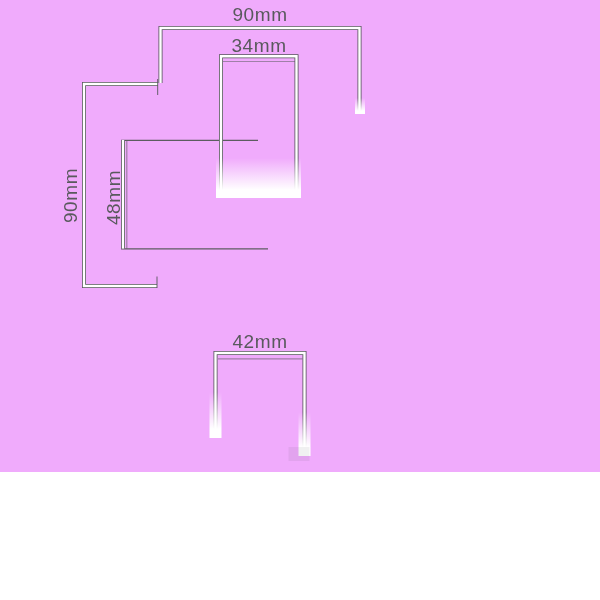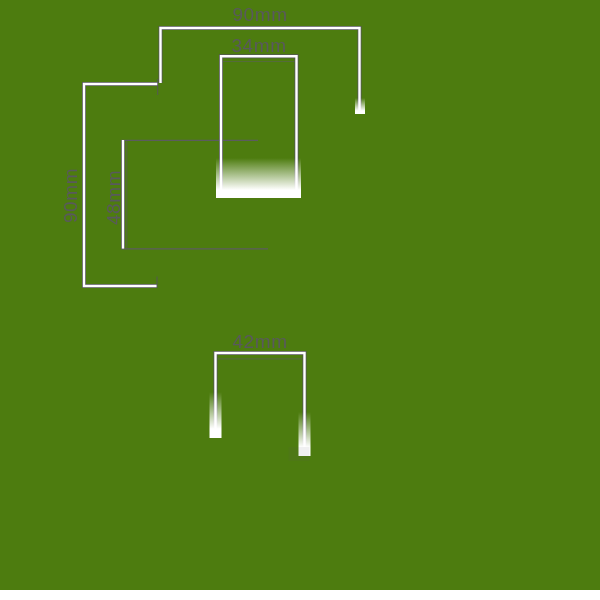--- a/index.html
+++ b/index.html
@@ -1,16 +1,16 @@
 <!DOCTYPE html>
 <html><head>
 <meta charset="utf-8">
 <style>
   html,body{margin:0;padding:0;width:600px;height:600px;background:#ffffff;overflow:hidden;}
-  .stage{position:relative;width:600px;height:590px;background:#4d7c0f;text-align:right;}
+  .stage{position:relative;width:600px;height:472px;background:#f0abfc;text-align:right;}
   svg{display:block;}
   .dim-o{fill:none;stroke:#55555a;stroke-width:4;}
   .dim-i{fill:none;stroke:#ffffff;stroke-width:2.4;}
   .tick{stroke:#55555a;stroke-width:1;opacity:.9;}
   .obj{fill:none;stroke:#5c5c60;stroke-width:1.2;opacity:.55;}
   .lbl{font-family:"Liberation Sans",sans-serif;font-size:19px;letter-spacing:.6px;
        fill:#59595d;text-anchor:middle;}
 </style>
 </head>
 <body>

